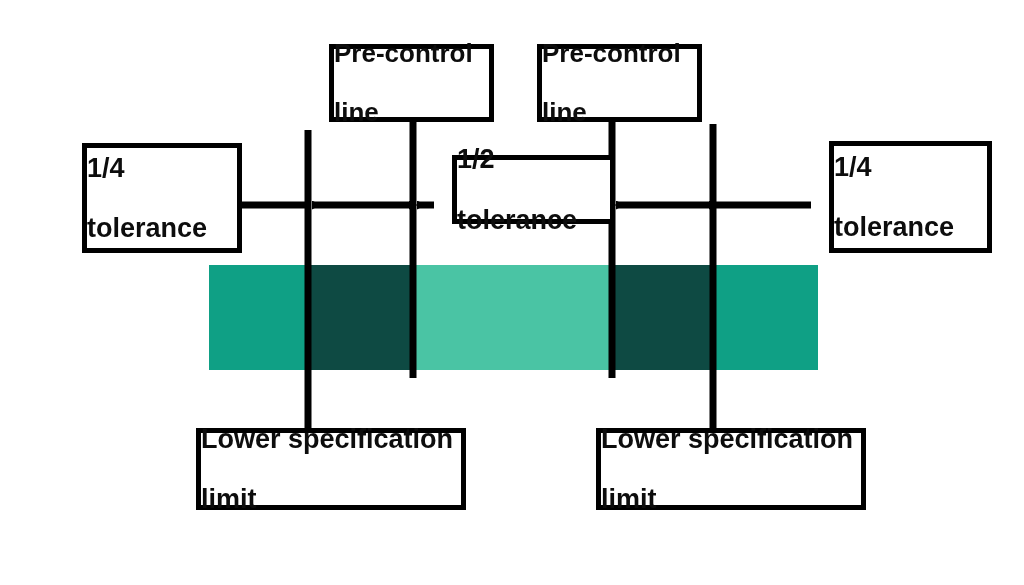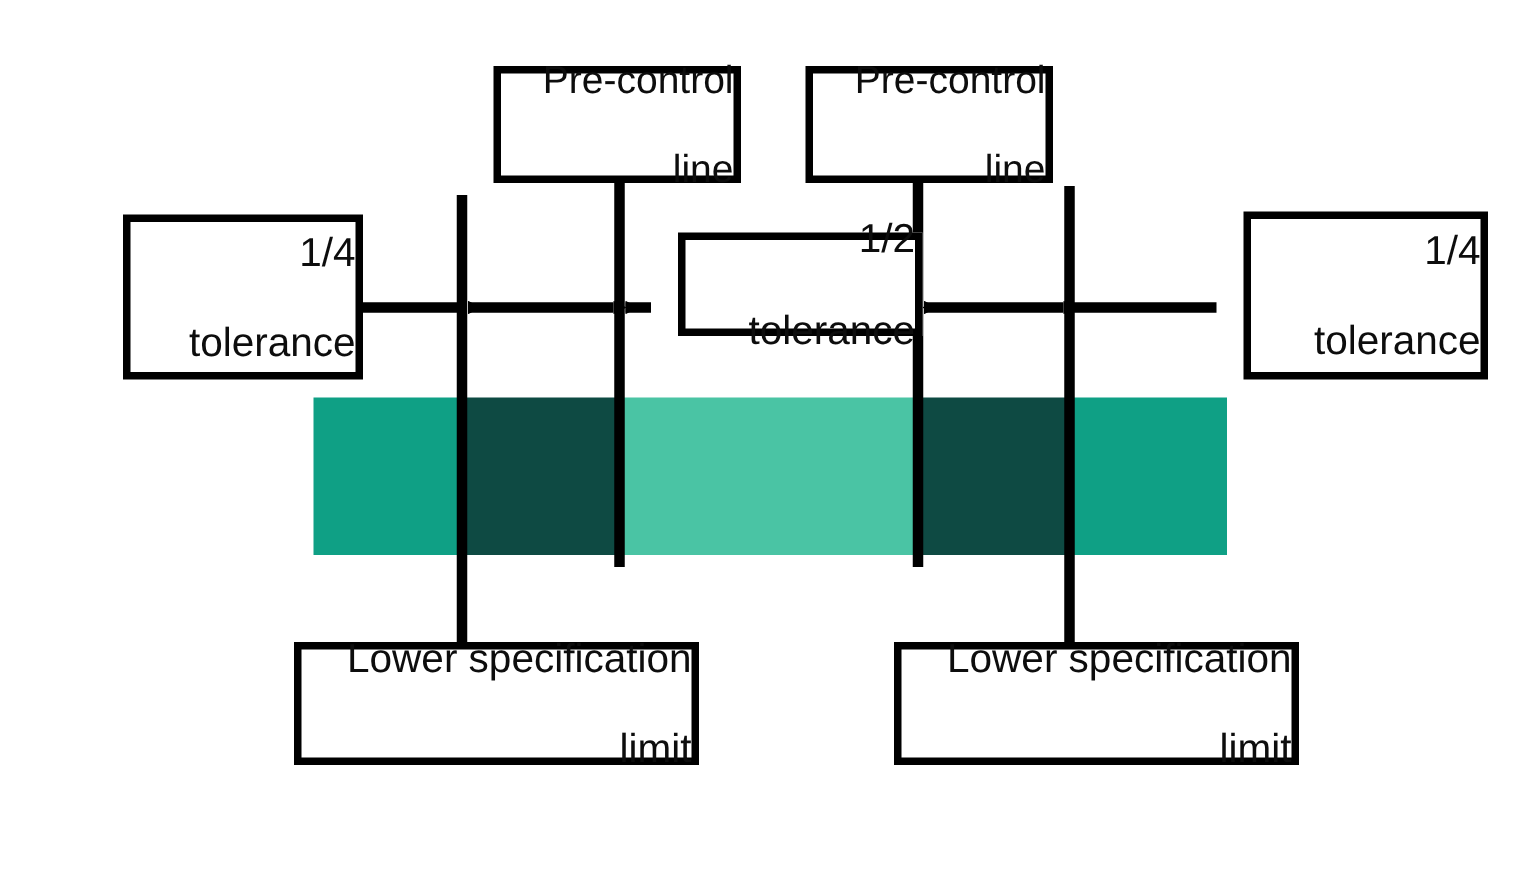--- a/index.html
+++ b/index.html
@@ -12,24 +12,25 @@
   svg#art{position:absolute;left:0;top:0;width:1024px;height:585px;}
 
   .lbl{
     position:absolute;
     background:#ffffff;
     border:5px solid #000000;
     box-sizing:border-box;
     display:flex;
     align-items:center;
     justify-content:center;
-    text-align:right;
+    text-align:left;
     color:#0d0d0d;
     line-height:1.12;
     z-index:5;
+    font-weight:bold;
   }
   .lbl span{display:block;width:100%;}
   .t26{font-size:26px;}
   .t27{font-size:27px;margin-left:18px;}
 
   
   #box-pc-left { left:329px; top:44px;  width:165px; height:78px; }
   #box-pc-right{ left:537px; top:44px;  width:165px; height:78px; }
 
   

